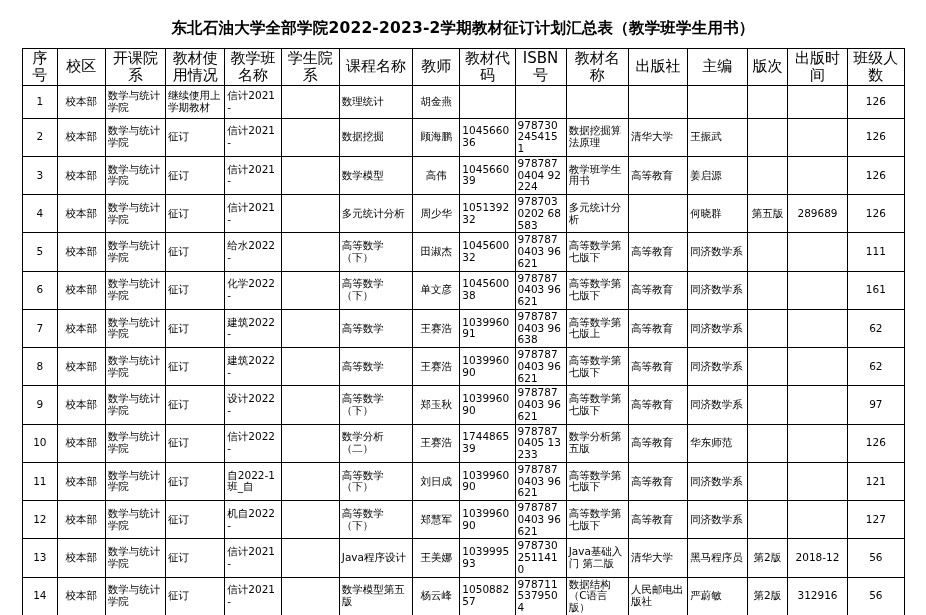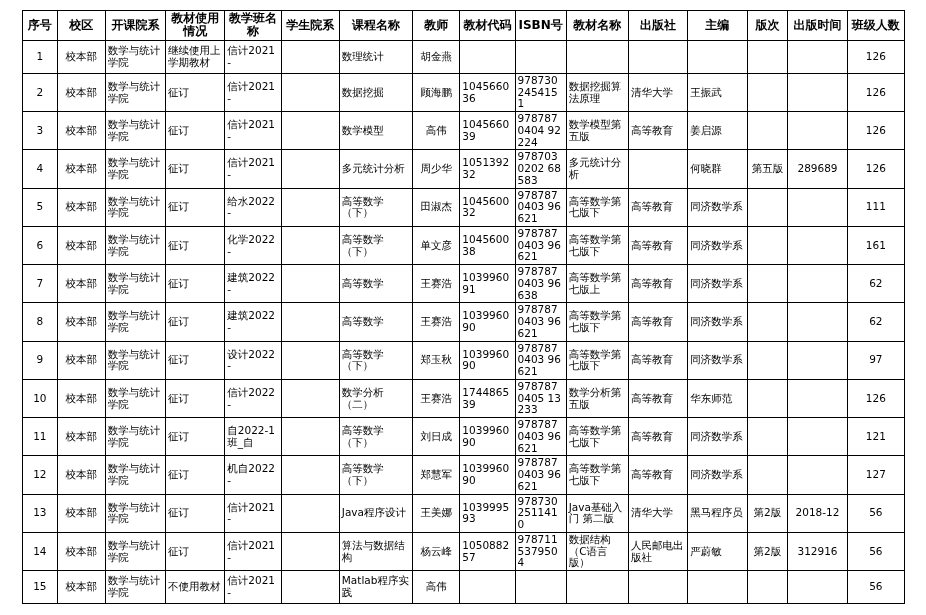--- a/index.html
+++ b/index.html
@@ -40,24 +40,24 @@
     border: 1px solid #000;
     font-size: 10.5px;
     line-height: 1.12;
     padding: 1px 2px;
     vertical-align: middle;
     color: #000;
     word-break: break-all;
     overflow: hidden;
   }
   table.main th {
-    font-weight: bold;
+    font-weight: normal;
     text-align: center;
     height: 26px;
-    font-size: 12px;
+    font-size: 15px;
   }
   table.main td {
     height: 30px;
   }
   td.c { text-align: center; }
   td.l { text-align: left; }
   
   col.c0 { width: 34px; }
   col.c1 { width: 47px; }
   col.c2 { width: 59px; }
@@ -73,20 +73,21 @@
   col.c12 { width: 58px; }
   col.c13 { width: 40px; }
   col.c14 { width: 58px; }
   col.c15 { width: 56px; }
 </style>
 </head>
 <body>
 
 <div class="page">
 
+  <div class="doc-title">东北石油大学全部学院2022-2023-2学期教材征订计划汇总表（教学班学生用书）</div>
 
   <table class="main">
     <colgroup>
       <col class="c0">
         <col class="c1">
         <col class="c2">
         <col class="c3">
         <col class="c4">
         <col class="c5">
       <col class="c6">
@@ -161,21 +162,21 @@
           <td class="c">3</td>
           <td class="c">校本部</td>
           <td class="l">数学与统计学院</td>
           <td class="l">征订</td>
           <td class="l">信计2021-</td>
           <td class="c"></td>
           <td class="l">数学模型</td>
           <td class="c">高伟</td>
           <td class="l">104566039</td>
           <td class="l">9787870404 92224</td>
-          <td class="l">数学模型第五版</td>
+          <td class="l">教学班学生用书</td>
           <td class="l">高等教育</td>
           <td class="l">姜启源</td>
           <td class="c"></td>
           <td class="c"></td>
           <td class="c">126</td>
         </tr>
         <tr>
           <td class="c">4</td>
           <td class="c">校本部</td>
           <td class="l">数学与统计学院</td>
@@ -355,21 +356,21 @@
           <td class="c">2018-12</td>
           <td class="c">56</td>
         </tr>
         <tr>
           <td class="c">14</td>
           <td class="c">校本部</td>
           <td class="l">数学与统计学院</td>
           <td class="l">征订</td>
           <td class="l">信计2021-</td>
           <td class="c"></td>
-          <td class="l">算法与数据结构</td>
+          <td class="l">数学模型第五版</td>
           <td class="c">杨云峰</td>
           <td class="l">105088257</td>
           <td class="l">9787115379504</td>
           <td class="l">数据结构（C语言版）</td>
           <td class="l">人民邮电出版社</td>
           <td class="l">严蔚敏</td>
           <td class="c">第2版</td>
           <td class="c">312916</td>
           <td class="c">56</td>
         </tr>

